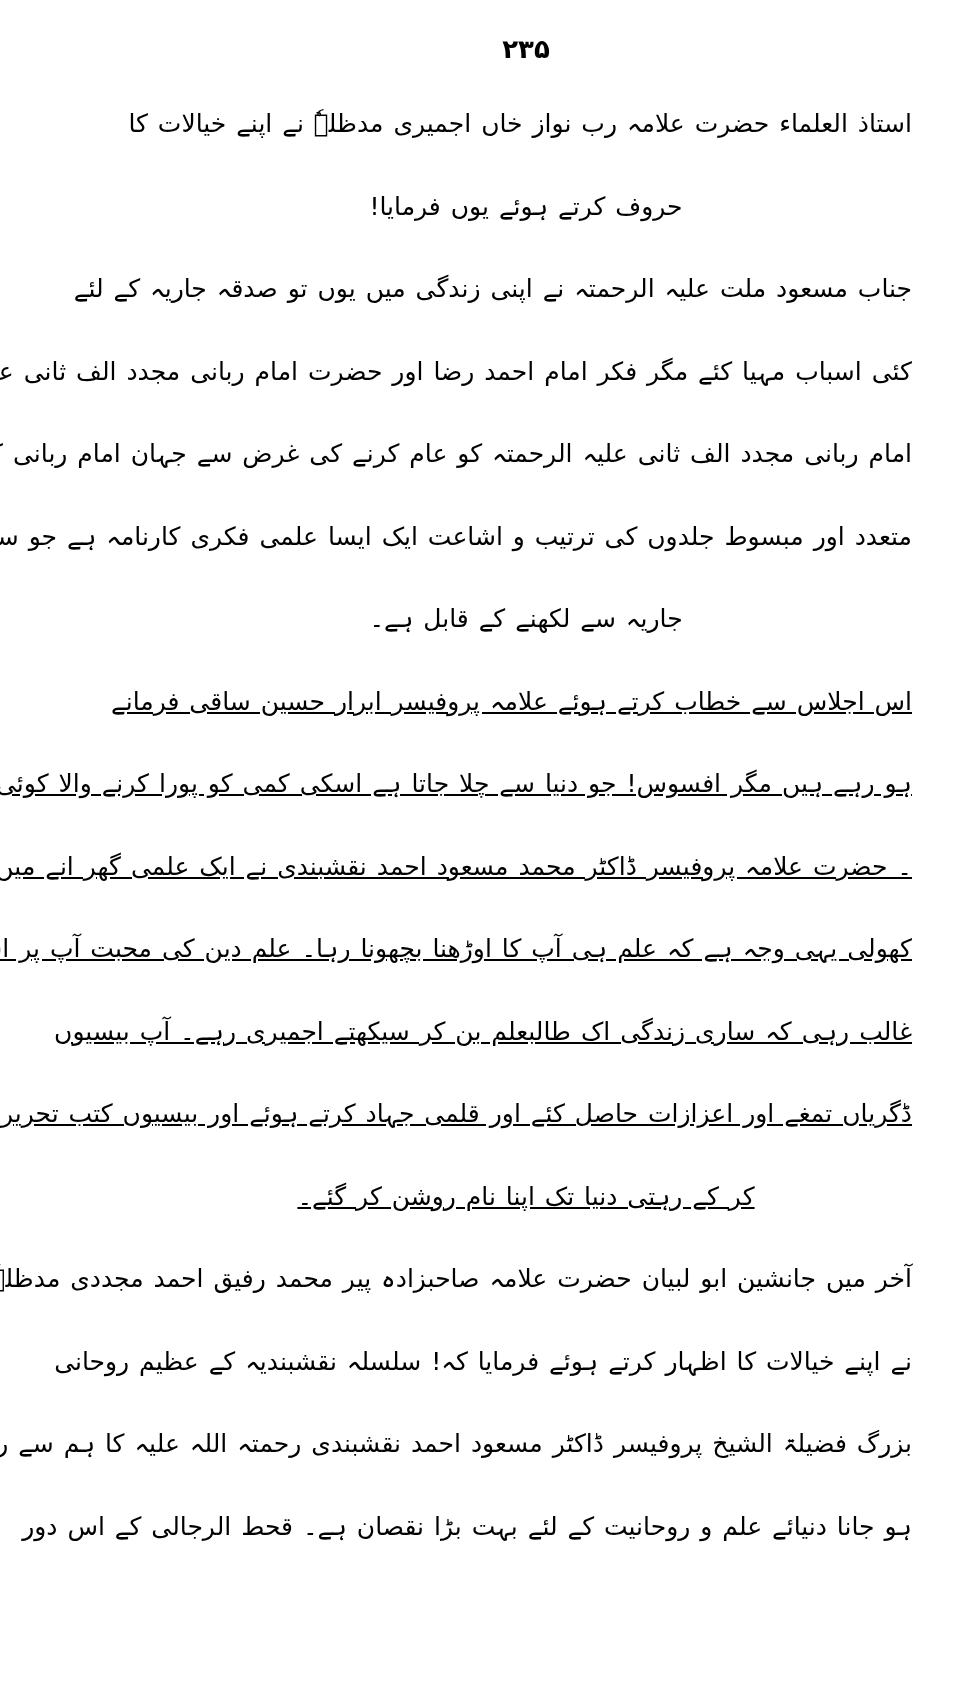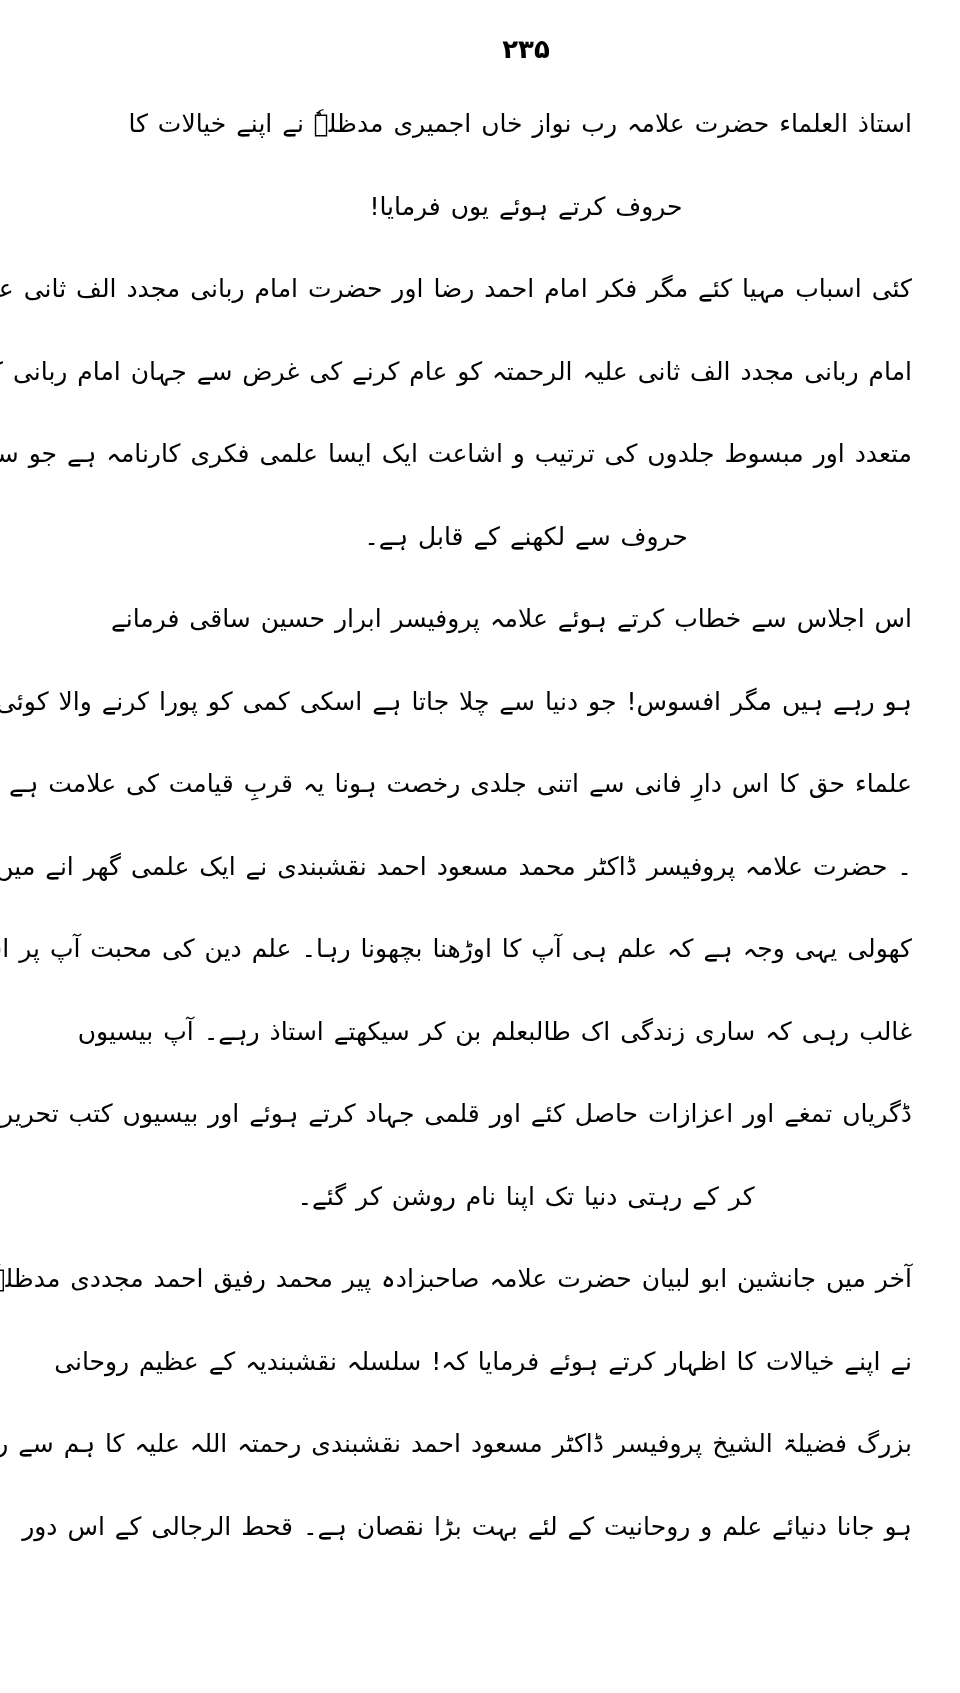--- a/index.html
+++ b/index.html
@@ -41,21 +41,21 @@
     padding: 0 8px;
     word-spacing: 2px;
   }
   .para .line {
     display: block;
     white-space: nowrap;
     margin-top: 37px;
   }
   .para-1 { margin-bottom: 30px; }
   .para-2 { margin-bottom: 30px; }
-  .para-3 { margin-bottom: 30px; }
+  .para-3 { margin-bottom: 30px; text-decoration: underline; }
   .para-4 { margin-bottom: 0; }
   .line {
     display: block;
     direction: rtl;
     text-align: justify;
     text-align-last: justify;
     font-size: 25px;
     line-height: 1.82;
   }
   .line.last {
@@ -71,33 +71,33 @@
 <div class="page">
 
   <div class="page-number">۲۳۵</div>
 
   <div class="para para-1">
     <span class="line">استاذ العلماء حضرت علامہ رب نواز خاں اجمیری مدظلہٗ نے اپنے خیالات کا</span>
     <span class="line last">حروف کرتے ہوئے یوں فرمایا!</span>
   </div>
 
   <div class="para para-2">
+    <span class="line indent">جناب مسعود ملت علیہ الرحمتہ نے اپنی زندگی میں یوں تو صدقہ جاریہ کے لئے</span>
     <span class="line">کئی اسباب مہیا کئے مگر فکر امام احمد رضا اور حضرت امام ربانی مجدد الف ثانی علیہ الرحمتہما</span>
     <span class="line">امام ربانی مجدد الف ثانی علیہ الرحمتہ کو عام کرنے کی غرض سے جہان امام ربانی کی</span>
     <span class="line">متعدد اور مبسوط جلدوں کی ترتیب و اشاعت ایک ایسا علمی فکری کارنامہ ہے جو سنہری</span>
-    <span class="line last">حروف سے لکھنے کے قابل ہے۔</span>
+    <span class="line last">جاریہ سے لکھنے کے قابل ہے۔</span>
   </div>
 
   <div class="para para-3">
     <span class="line indent">اس اجلاس سے خطاب کرتے ہوئے علامہ پروفیسر ابرار حسین ساقی فرمانے</span>
     <span class="line">ہو رہے ہیں مگر افسوس! جو دنیا سے چلا جاتا ہے اسکی کمی کو پورا کرنے والا کوئی نہیں ہوتا۔</span>
-    <span class="line">علماء حق کا اس دارِ فانی سے اتنی جلدی رخصت ہونا یہ قربِ قیامت کی علامت ہے</span>
     <span class="line">۔ حضرت علامہ پروفیسر ڈاکٹر محمد مسعود احمد نقشبندی نے ایک علمی گھر انے میں آنکھ</span>
     <span class="line">کھولی یہی وجہ ہے کہ علم ہی آپ کا اوڑھنا بچھونا رہا۔ علم دین کی محبت آپ پر اس قدر</span>
-    <span class="line">غالب رہی کہ ساری زندگی اک طالبعلم بن کر سیکھتے استاذ رہے۔ آپ بیسیوں</span>
+    <span class="line">غالب رہی کہ ساری زندگی اک طالبعلم بن کر سیکھتے اجمیری رہے۔ آپ بیسیوں</span>
     <span class="line">ڈگریاں تمغے اور اعزازات حاصل کئے اور قلمی جہاد کرتے ہوئے اور بیسیوں کتب تحریر</span>
     <span class="line last">کر کے رہتی دنیا تک اپنا نام روشن کر گئے۔</span>
   </div>
 
   <div class="para para-4">
     <span class="line indent">آخر میں جانشین ابو لبیان حضرت علامہ صاحبزادہ پیر محمد رفیق احمد مجددی مدظلہٗ</span>
     <span class="line">نے اپنے خیالات کا اظہار کرتے ہوئے فرمایا کہ! سلسلہ نقشبندیہ کے عظیم روحانی</span>
     <span class="line">بزرگ فضیلۃ الشیخ پروفیسر ڈاکٹر مسعود احمد نقشبندی رحمتہ اللہ علیہ کا ہم سے رخصت</span>
     <span class="line">ہو جانا دنیائے علم و روحانیت کے لئے بہت بڑا نقصان ہے۔ قحط الرجالی کے اس دور</span>
   </div>

